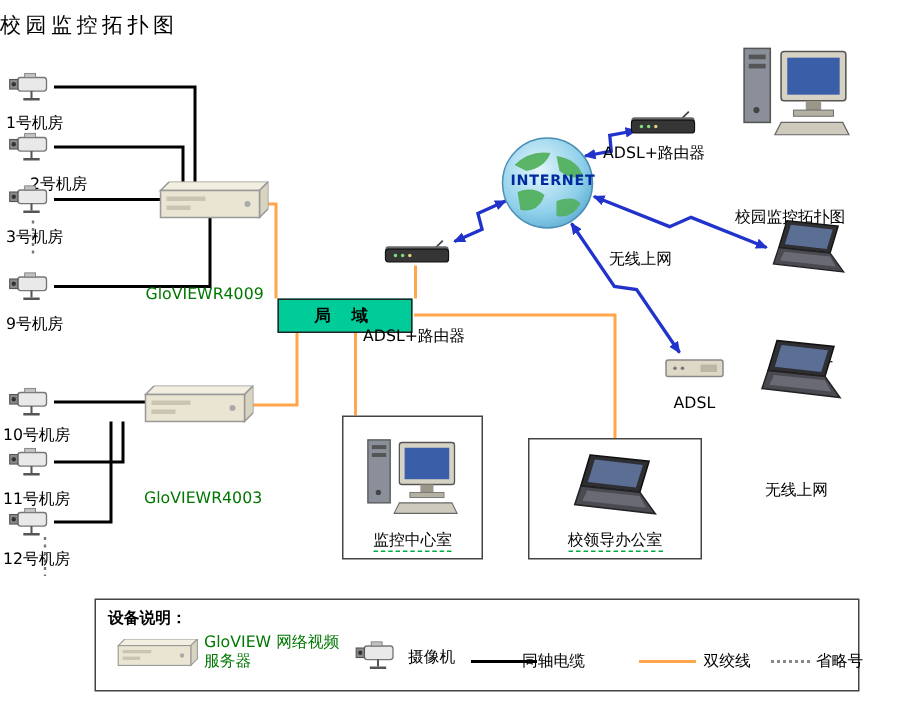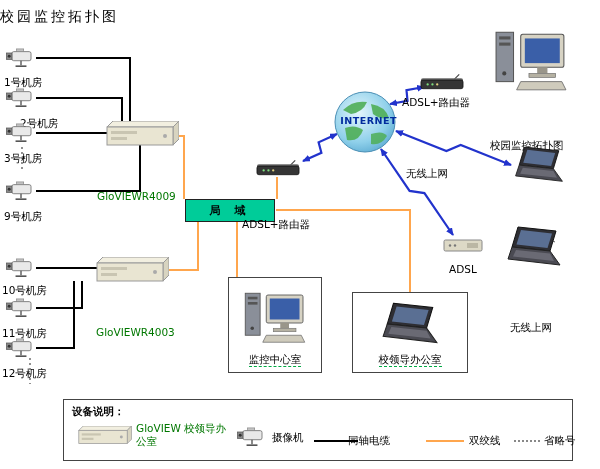--- a/index.html
+++ b/index.html
@@ -218,21 +218,21 @@
         <use href="#sym-desktop"></use>
       </svg>
     <div class="cap"><span>监控中心室</span></div>
   </div>
 
   <div class="legend">
     <div class="lg-title">设备说明：</div>
     <svg class="icon" style="left:10px;top:26px;width:58px;height:22px">
         <use href="#sym-server"></use>
       </svg>
-    <div class="lg-lbl wrap2 green" style="left:72px;top:22px">GloVIEW 校领导办公室</div>
+    <div class="lg-lbl wrap2 green" style="left:72px;top:22px">GloVIEW 网络视频服务器</div>
     <svg class="icon" style="left:172px;top:27px;width:32px;height:20px">
         <use href="#sym-camera"></use>
       </svg>
     <div class="lg-lbl" style="left:208px;top:31px">摄像机</div>
     <div class="sample" style="left:250px;top:40px;width:44px;border-top:2px solid #000"></div>
     <div class="lg-lbl" style="left:284px;top:34px">同轴电缆</div>
     <div class="sample" style="left:362px;top:40px;width:38px;border-top:2px solid #ffa64d"></div>
     <div class="lg-lbl" style="left:405px;top:34px">双绞线</div>
     <div class="sample" style="left:450px;top:40px;width:26px;border-top:2px dotted #888"></div>
     <div class="lg-lbl" style="left:480px;top:34px">省略号</div>

